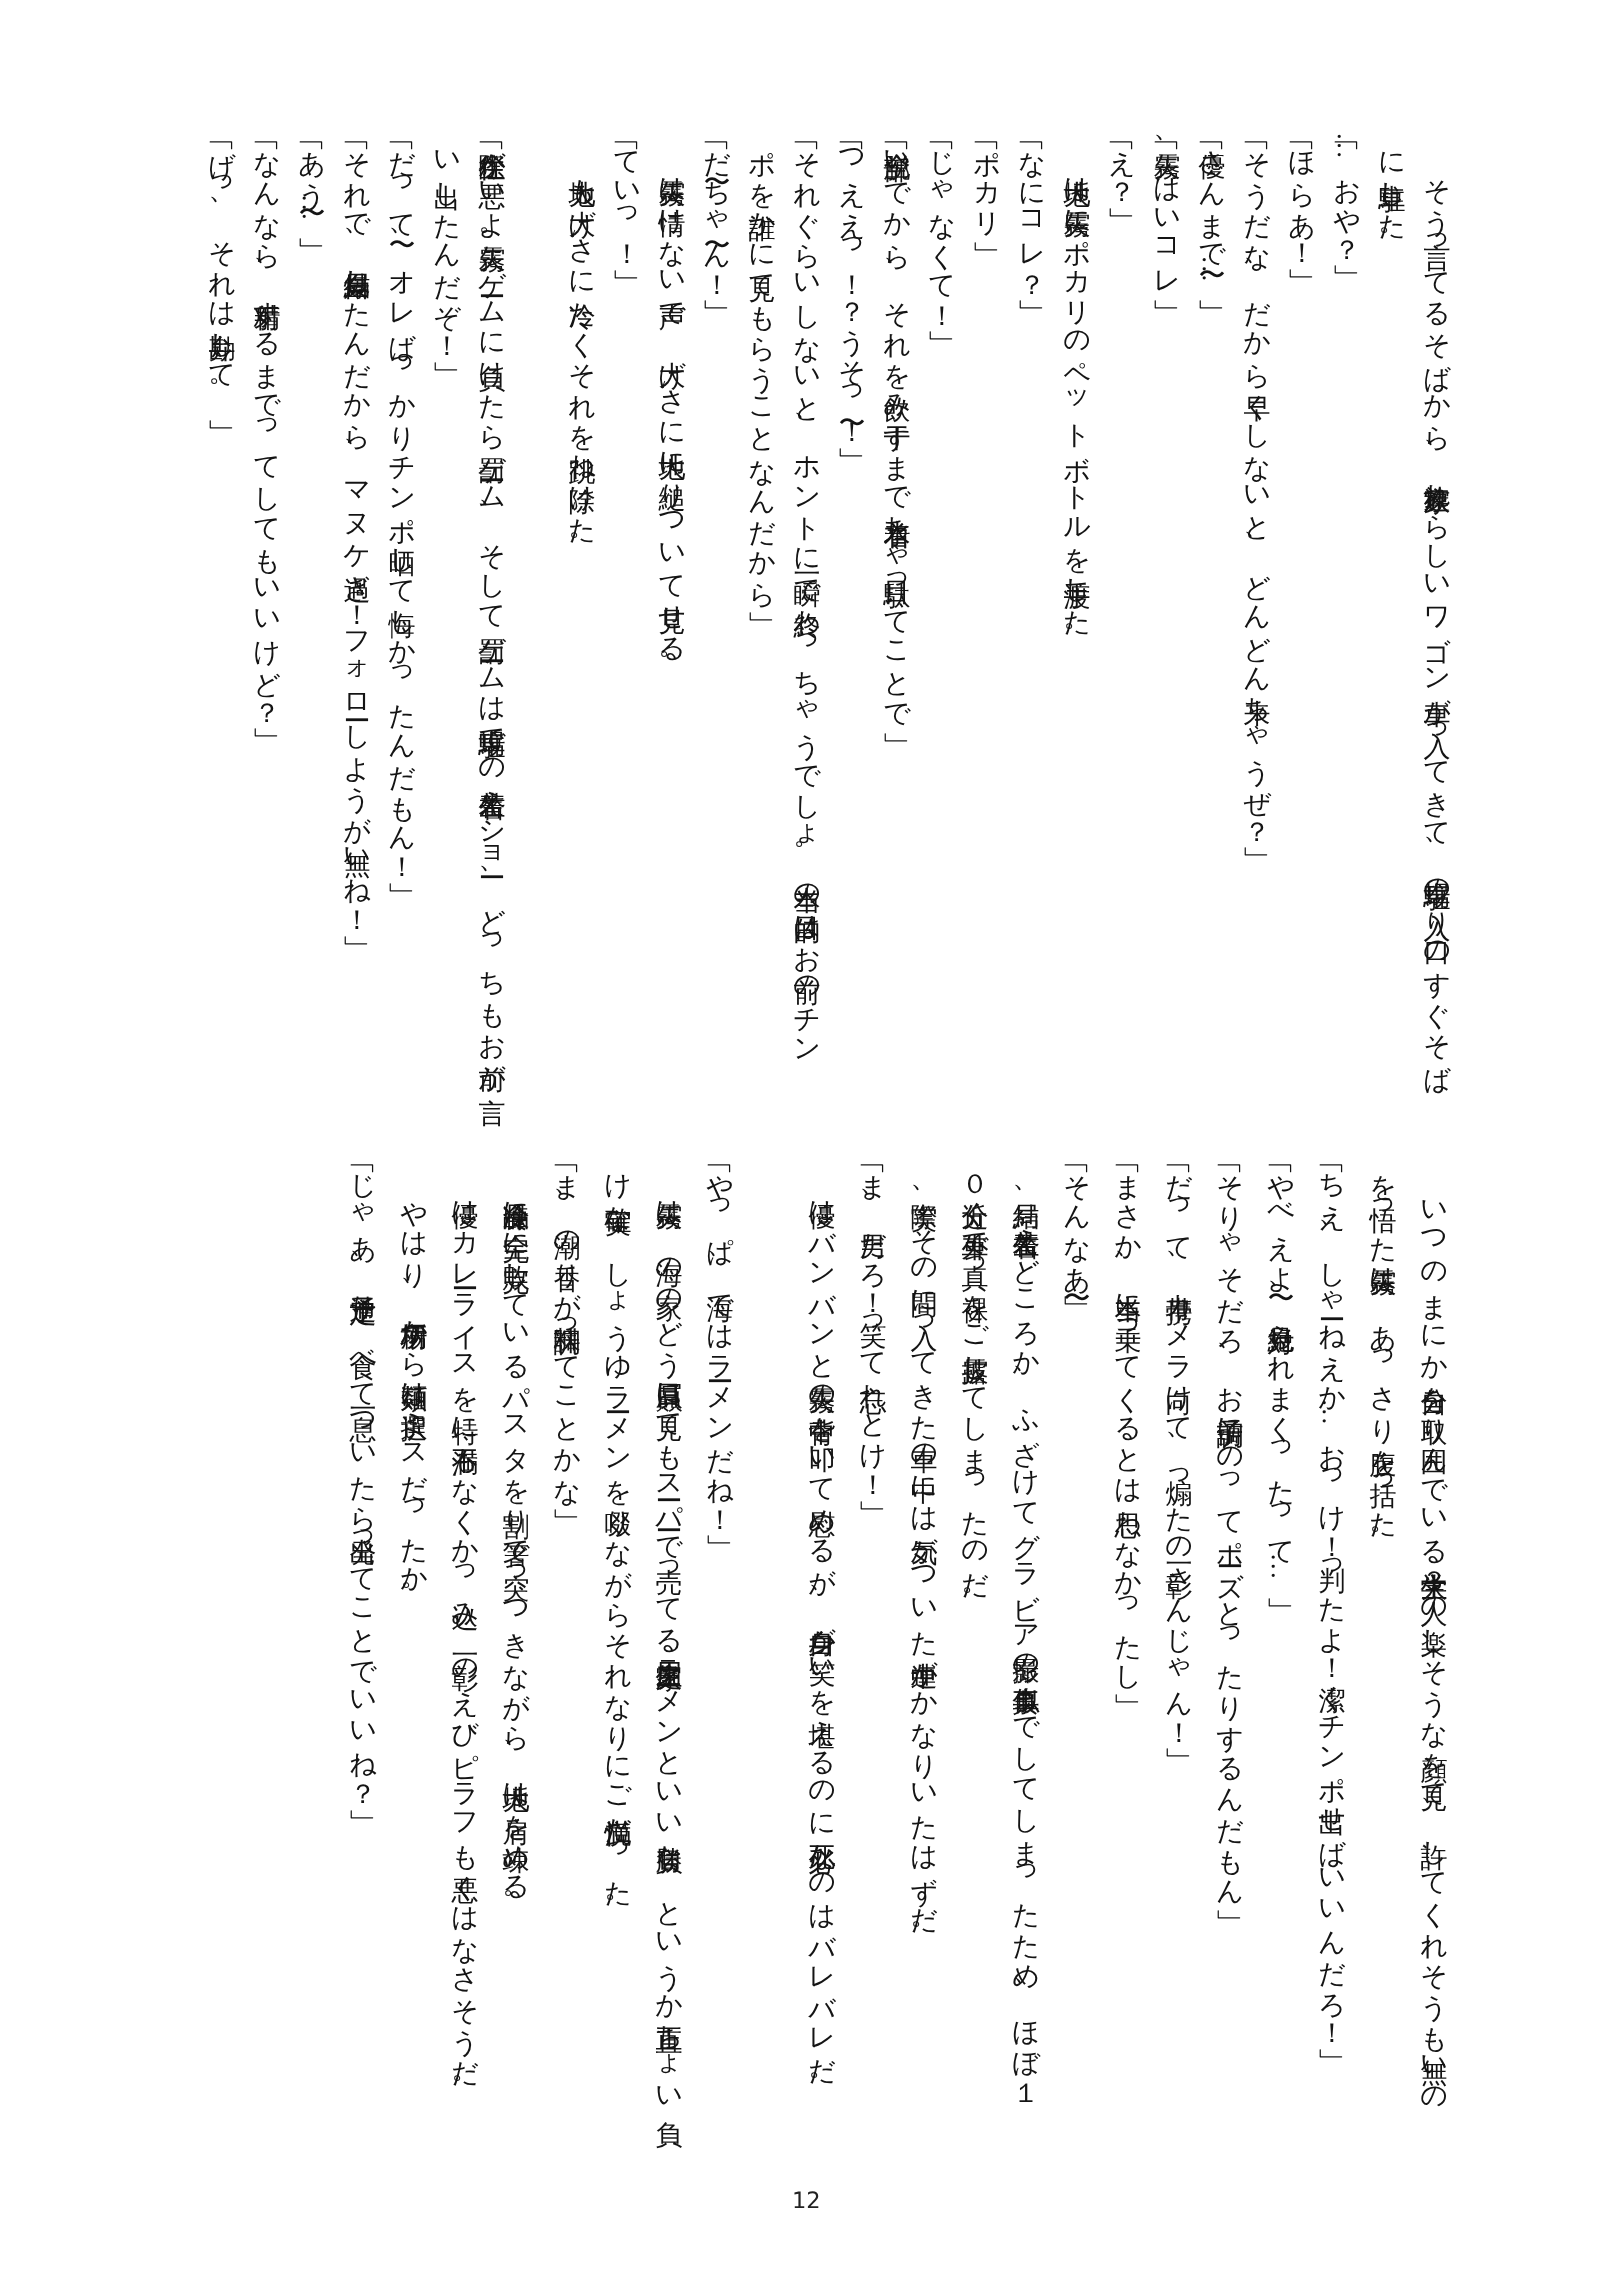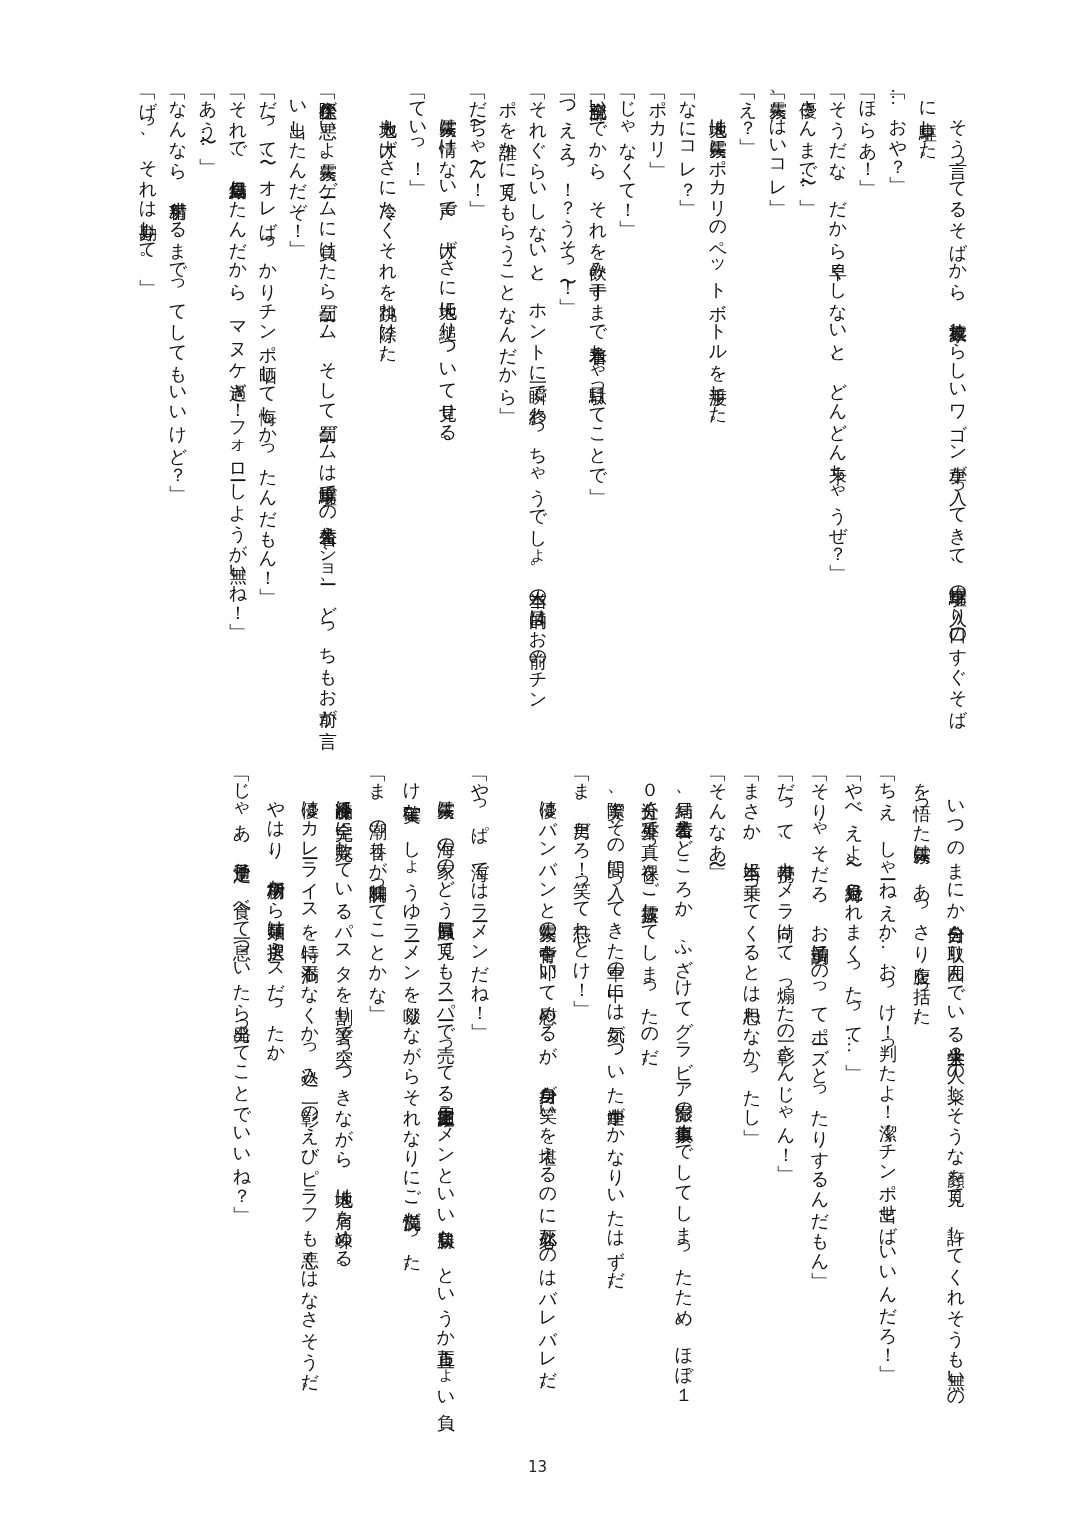--- a/index.html
+++ b/index.html
@@ -96,15 +96,15 @@
       <p class="para blank">　</p>
       <p class="para">「やっぱ、海ではラーメンだね！」</p>
       <p class="para indent">霧矢は、海の家のどう贔屓目に見てもスーパーで売ってる家庭用生ラーメンといい勝負な、というか正直ちょい負け確実な、しょうゆラーメンを啜りながらそれなりにご満悦だった。</p>
       <p class="para">「ま、潮の香りが調味料ってことかな」</p>
       <p class="para indent">冷凍食品に完全に完敗しているパスタを割り箸で突っつきながら、大地は肩を竦める。</p>
       <p class="para indent">優はカレーライスを特に不満もなくかっ込み、一彰のえびピラフも悪くはなさそうだ。</p>
       <p class="para indent">やはり、場所柄から麺類は選択ミスだったか。</p>
       <p class="para">「じゃあ、予定通り、食べて一息ついたら出発ってことでいいね？」</p>
     </div>
 
-  <div class="page-number">13</div>
+  <div class="page-number">12</div>
 
 </div>
 
 </body></html>

